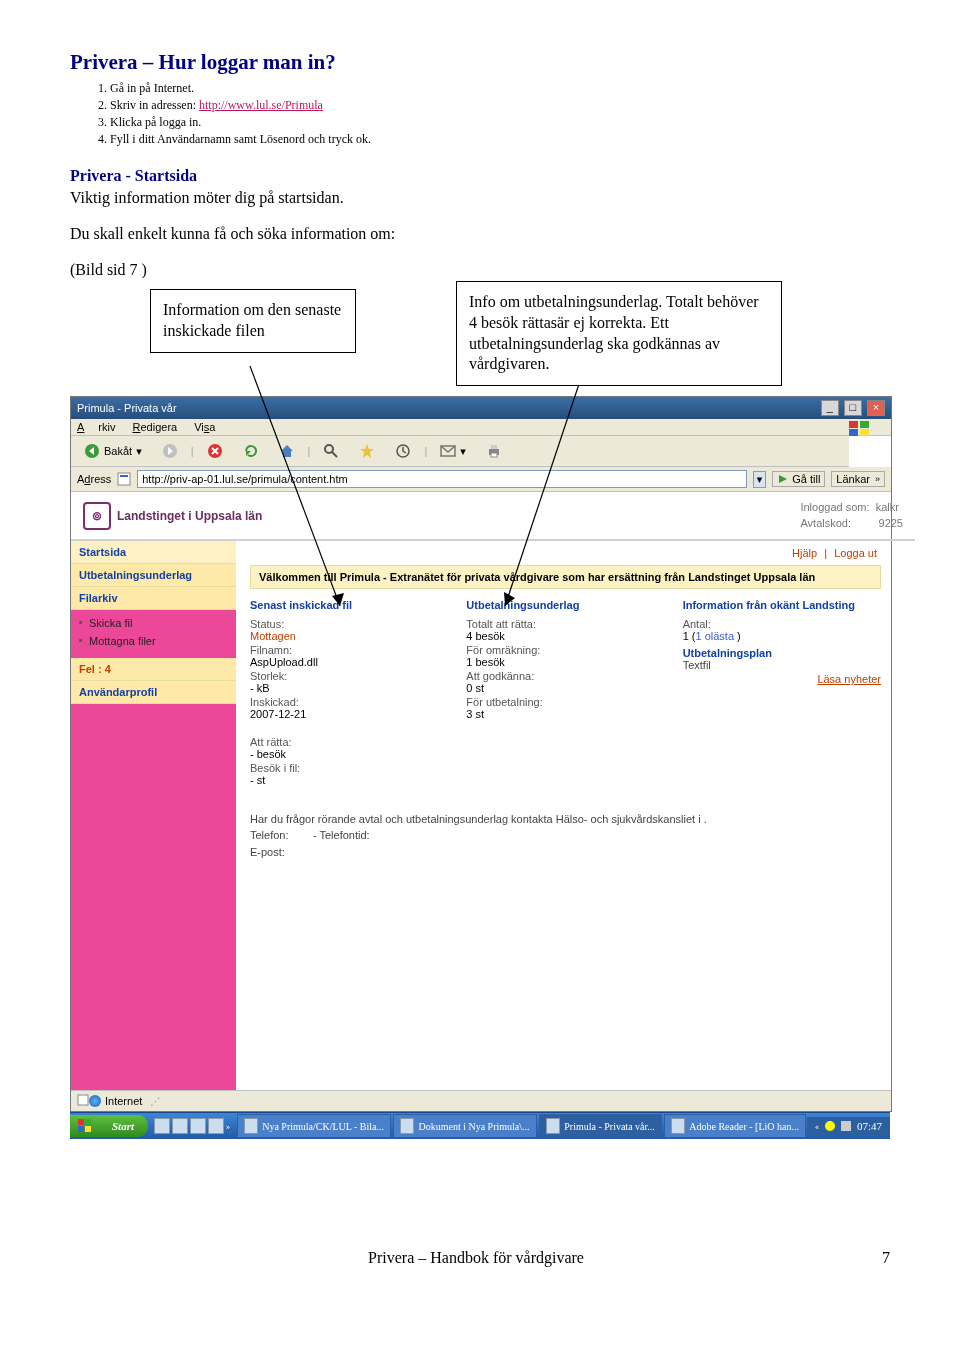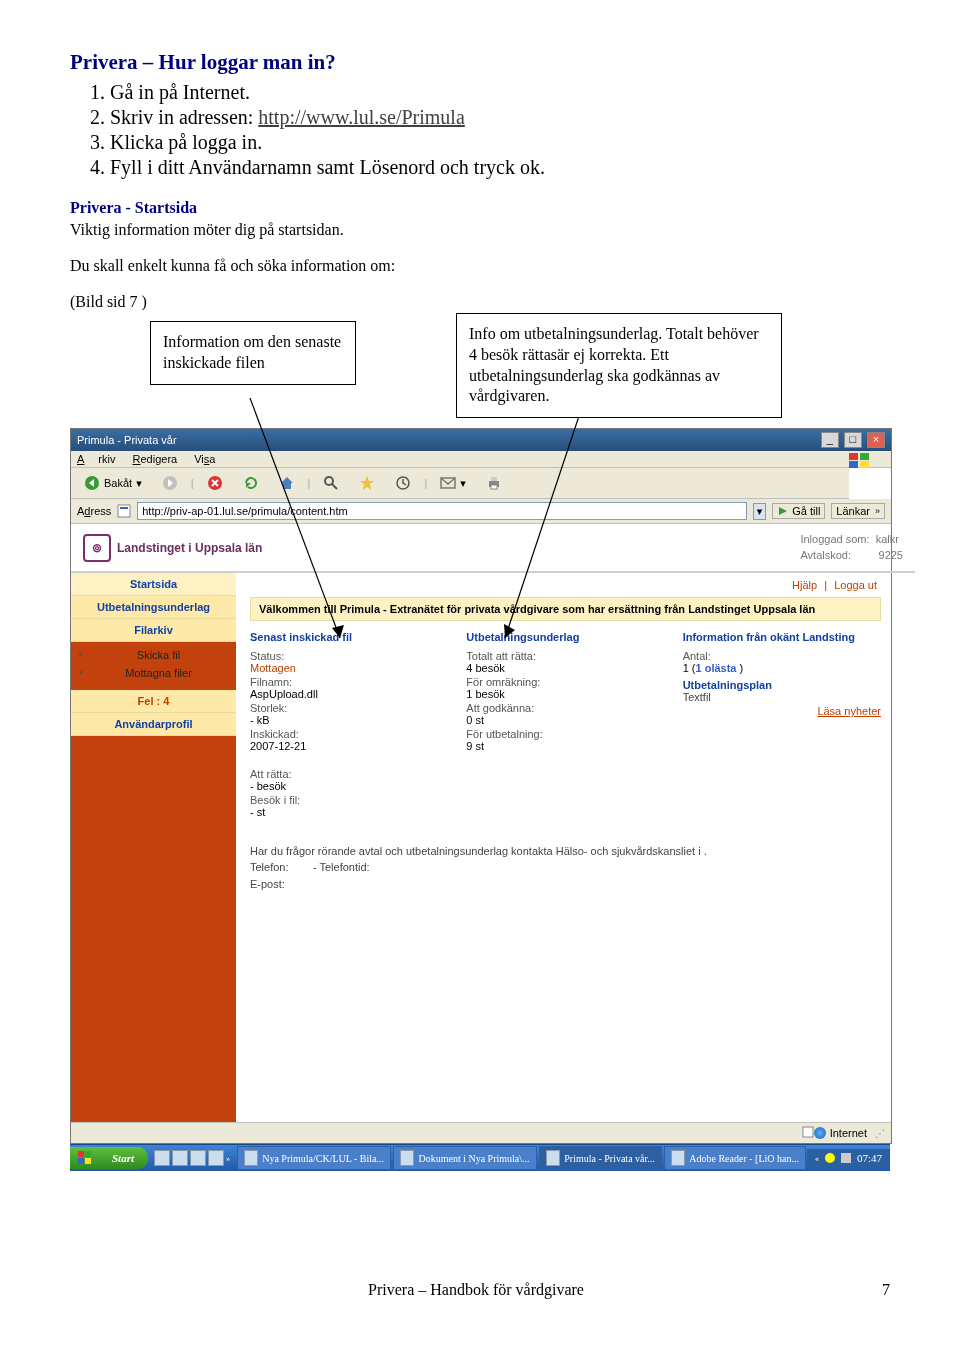--- a/index.html
+++ b/index.html
@@ -6,22 +6,22 @@
     font-family: "Times New Roman", serif;
     font-size: 16px;
     margin: 0;
     padding: 50px 70px 30px 70px;
     color: #000;
     background: #fff;
     width: 820px;
   }
   .heading { font-size: 21px; font-weight: bold; color: #000080; margin: 0 0 6px 0; }
   ol.steps { margin: 4px 0 20px 40px; padding: 0; }
-  ol.steps li { margin: 2px 0; font-size: 20px; }
-  .link { color: #404040; text-decoration: underline; }
+  ol.steps li { margin: 2px 0; font-size: 12px; }
+  .link { color: #be185d; text-decoration: underline; }
   .section-title { font-weight: bold; color: #000080; margin-top: 14px; }
   .para { margin: 4px 0 18px 0; }
   .callouts { position: relative; margin-bottom: -20px; }
   .callout-box {
     border: 1px solid #000; background: #fff; padding: 10px 12px;
     font-size: 16px; line-height: 1.3; position: relative; z-index: 5;
   }
   .cb1 { width: 180px; margin-left: 80px; margin-top: 8px; display: inline-block; vertical-align: top; }
   .cb2 { width: 300px; margin-left: 96px; display: inline-block; vertical-align: top; }
   .bild-ref { margin: 6px 0 2px 0; }
@@ -59,21 +59,21 @@
     font-size: 12px; color: #5a5a5a;
   }
   .logo { display: flex; align-items: center; gap: 6px; font-weight: bold; color: #6b2e5f; }
   .logo-icon {
     width: 24px; height: 24px; border: 2px solid #7a2f6a; border-radius: 4px;
     display: inline-flex; align-items: center; justify-content: center; color: #7a2f6a; font-weight: bold;
   }
   .login-info { text-align: left; color: #777; font-size: 11px; line-height: 1.4; }
   .content-wrap { display: flex; width: 100%; }
   .sidebar {
-    width: 165px; background: #c2410c; font-size: 11px; padding: 0; text-align: center;
+    width: 165px; background: #ec4899; font-size: 11px; padding: 0;
   }
   .sidebar .side-head {
     background: #fef2c4; color: #1141a3; font-weight: bold; padding: 5px 8px;
     border-bottom: 1px solid #e5dca0;
   }
   .sidebar .side-head.alt { background: #ffe9a8; }
   .sidebar .side-head.orange { color: #c04000; }
   .sidebar ul { list-style: none; margin: 0; padding: 4px 0 8px 0; }
   .sidebar li { padding: 3px 8px 3px 18px; position: relative; color: #222; }
   .sidebar li::before { content: "■"; font-size: 6px; position: absolute; left: 8px; top: 5px; color: #555; }
@@ -83,25 +83,25 @@
   .top-links span { margin: 0 4px; }
   .yellowbar { background: #fef2c4; padding: 5px 8px; font-weight: bold; color: #000; margin-bottom: 10px; border: 1px solid #e5dca0; }
   .cols { display: flex; gap: 18px; }
   .col { flex: 1; }
   .col h4 { color: #1141a3; font-weight: bold; font-size: 11px; margin: 0 0 6px 0; }
   .kv { display: flex; justify-content: space-between; padding: 1px 0; color: #444; flex-direction: column; }
   .kv .k { color: #555; }
   .kv .v { color: #000; }
   .kv .orange { color: #c04000; }
   .nyheter { color: #c04000; text-decoration: underline; float: right; }
-  .unread { color: #3a5cc7; font-weight: bold; text-align: center; }
+  .unread { color: #3a5cc7; font-weight: normal; text-align: center; }
   .contact { margin-top: 24px; color: #444; line-height: 1.5; }
   .spacer-large { height: 220px; }
 
-  .statusbar { background: #ece9d8; border-top: 1px solid #c0c0c0; padding: 3px 6px; display: flex; justify-content: flex-end; font-size: 11px; }
+  .statusbar { background: #ece9d8; border-top: 1px solid #c0c0c0; padding: 3px 6px; display: flex; justify-content: flex-start; font-size: 11px; }
   .statusbar .right { display: flex; align-items: center; gap: 4px; }
   .globe { width: 12px; height: 12px; border-radius: 50%; background: radial-gradient(#5ab0ff, #1563b0); display: inline-block; }
   .resize { font-size: 10px; color: #888; margin-left: 4px; }
 
   .taskbar {
     background: linear-gradient(#3d84d6, #225aa6);
     display: flex; align-items: center; font-size: 11px; color: #fff;
     height: 26px; border-top: 1px solid #154a8a; width: 820px;
   }
   .start-btn {
@@ -328,21 +328,21 @@
             <div class="kv">
                 <span class="k">För omräkning:</span>
                 <span class="v">1 besök</span>
               </div>
             <div class="kv">
                 <span class="k">Att godkänna:</span>
                 <span class="v">0 st</span>
               </div>
             <div class="kv">
                 <span class="k">För utbetalning:</span>
-                <span class="v">9 st</span>
+                <span class="v">3 st</span>
               </div>
           </div>
           <div class="col">
             <h4>Information från okänt Landsting</h4>
             <div class="kv">
                 <span class="k">Antal:</span>
                 <span class="v"><span>1 (</span><span class="unread">1 olästa</span><span> )</span></span>
               </div>
             <div style="color:#1141a3;font-weight:bold;margin-top:4px;">Utbetalningsplan</div>
             <div style="color:#444;">Textfil</div>

